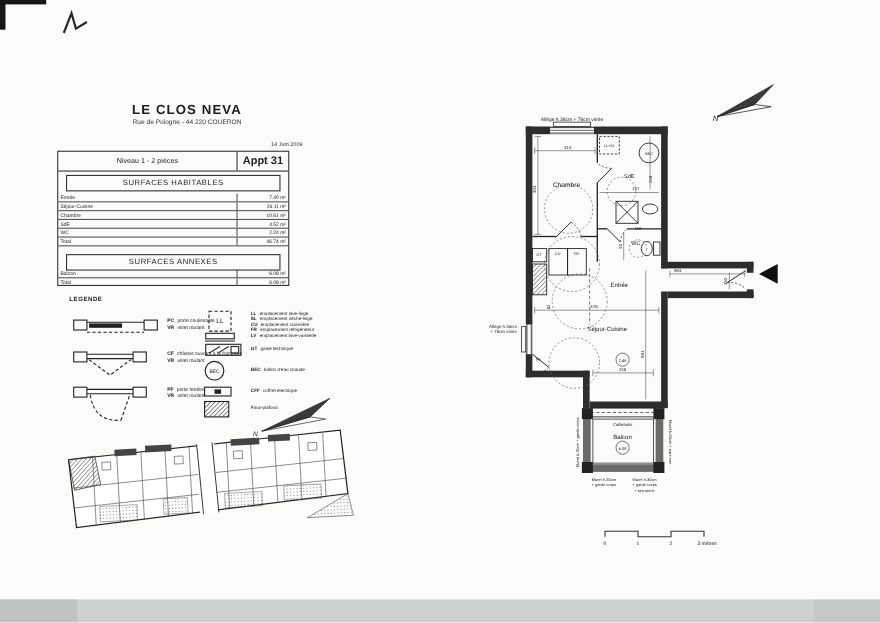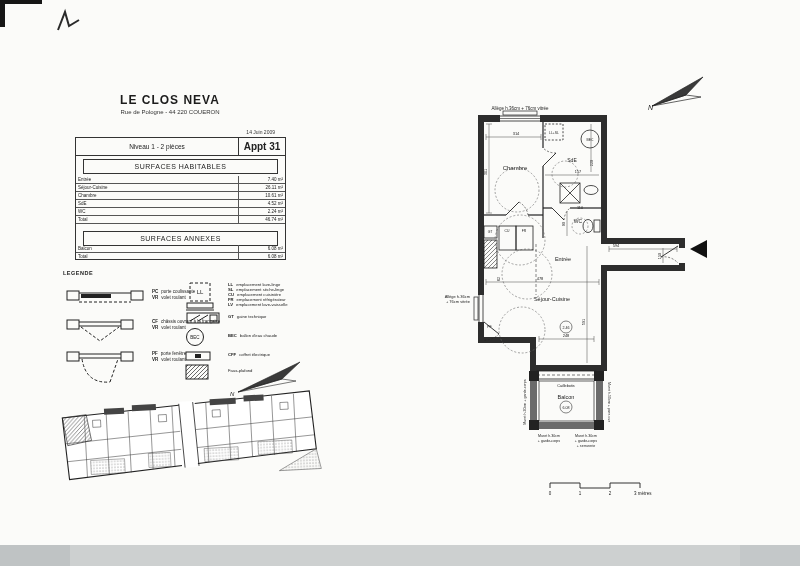--- a/index.html
+++ b/index.html
@@ -42,21 +42,21 @@
   <svg class="abs" style="left:55px;top:6px;" width="34" height="28" viewBox="0 0 34 28">
     <path d="M3,24 L10,6 L14,20 L24,14" fill="none" stroke="#2a2a2a" stroke-width="2"></path>
   </svg>
 
   <div class="abs" style="left:60px;top:93px;width:220px;">
     <div class="doc-title">LE CLOS NEVA</div>
     <div class="doc-addr">Rue de Pologne - 44 220 COUERON</div>
   </div>
   <div class="abs doc-date" style="left:175px;top:129px;width:100px;">14 Juin 2009</div>
 
-  <div class="abs sbox" style="left:75px;top:137px;width:209px;height:121px;">
+  <div class="abs sbox" style="left:52px;top:137px;width:209px;height:121px;">
     <div class="srow-head">
       <div class="cell-level">Niveau 1 - 2 pièces</div>
       <div class="cell-apt">Appt 31</div>
     </div>
     <div class="inset-title" style="top:21px;height:13px;">SURFACES HABITABLES</div>
     <div class="abs" style="left:0;right:0;top:38px;">
       <div class="srow">
         <span class="lbl">Entrée</span>
         <span class="val">7.40 m²</span>
       </div>

